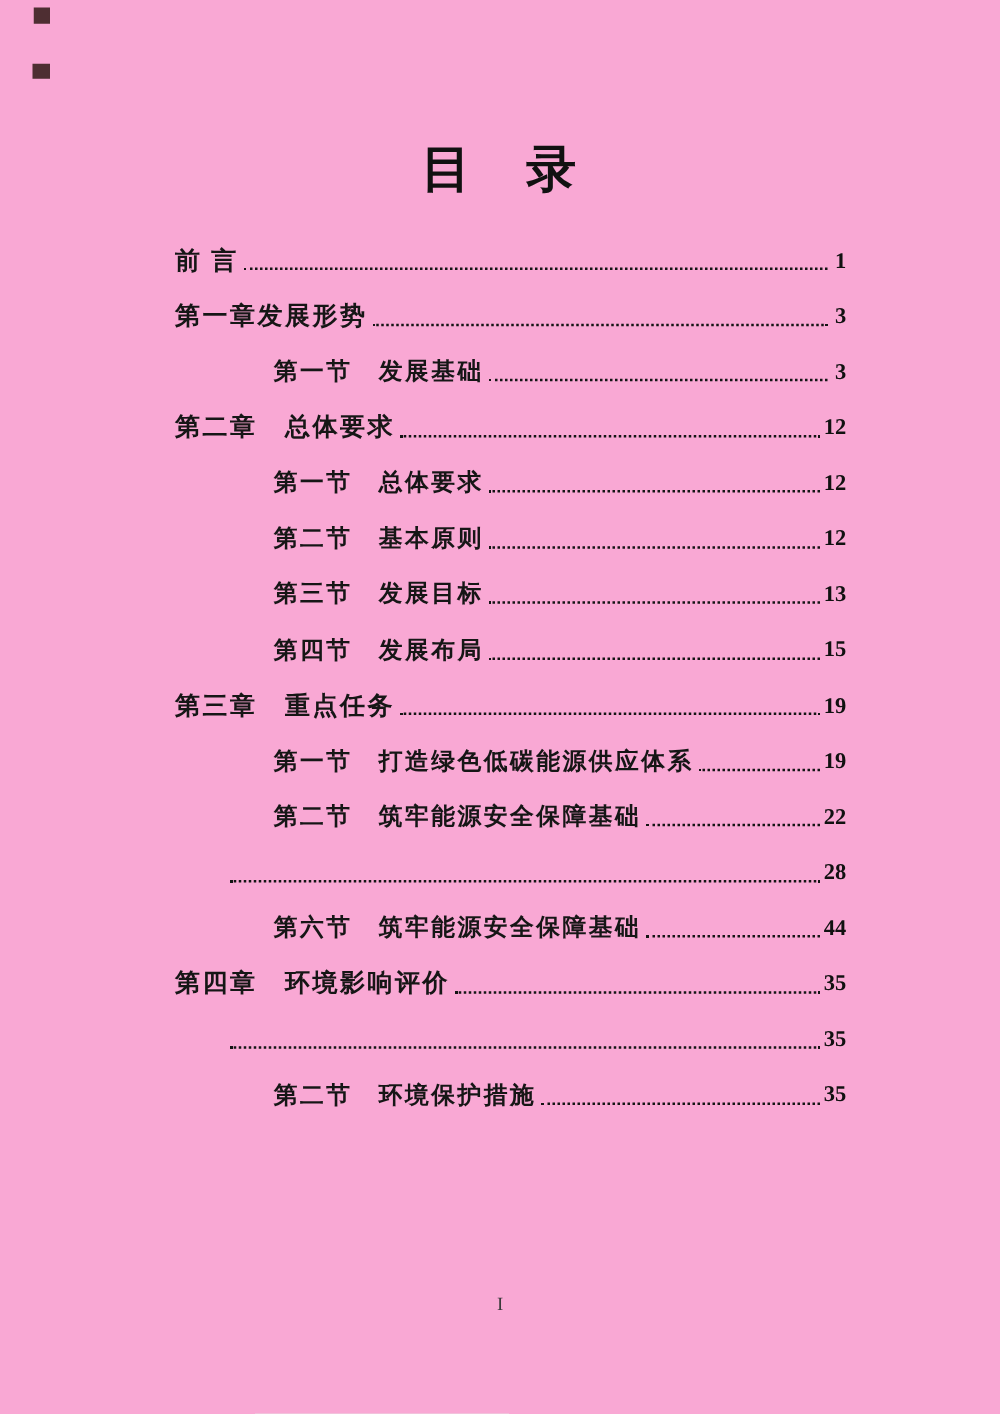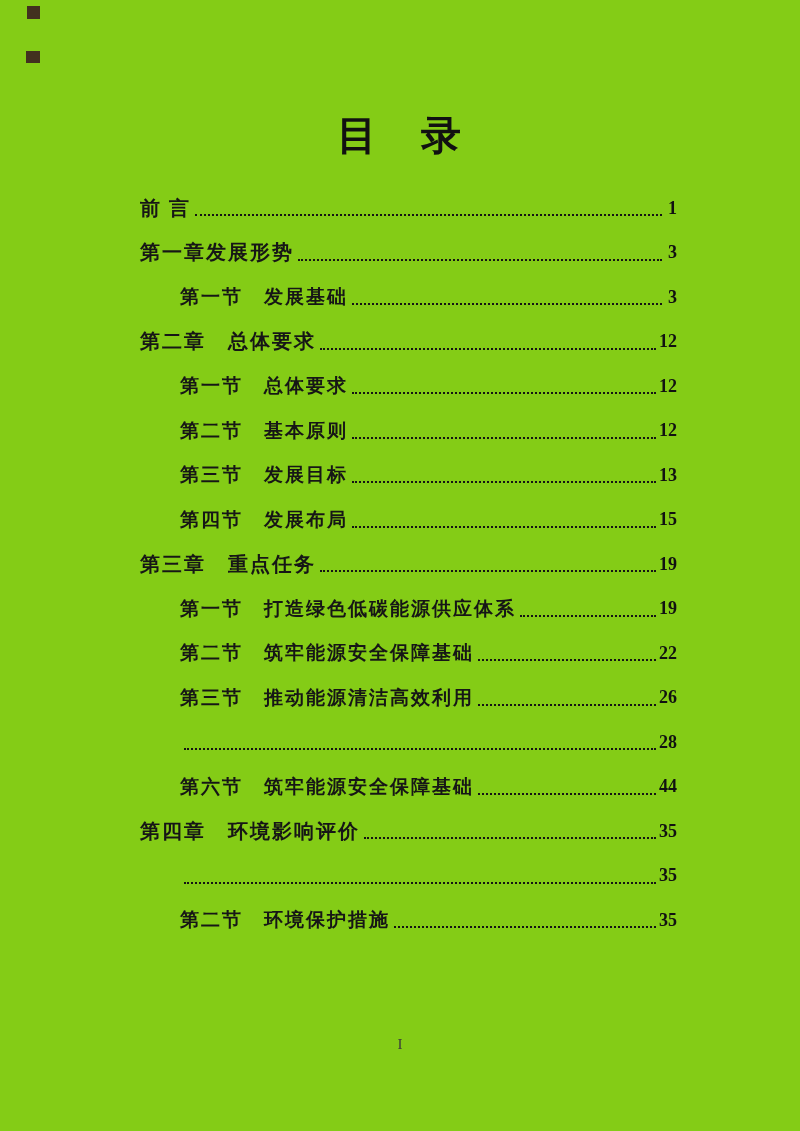--- a/index.html
+++ b/index.html
@@ -6,21 +6,21 @@
     margin: 0;
     padding: 0;
     background: #e8e8e8;
     font-family: "Liberation Serif", "DejaVu Serif", serif;
   }
   .page {
     position: relative;
     width: 800px;
     height: 1131px;
     margin: 0 auto;
-    background: #84cc16;
+    background: #f9a8d4;
     overflow: hidden;
     color: #1a1a1a;
   }
   
   .artifact {
     position: absolute;
     background: #3b2020;
     opacity: 0.9;
   }
   .artifact.a1 { left: 27px; top: 6px;  width: 13px; height: 13px; }
@@ -53,21 +53,21 @@
     justify-content: flex-end;
   }
   .row.section { padding-left: 40px; }
   .label {
     font-weight: bold;
     font-size: 20px;
     letter-spacing: 2px;
     white-space: pre;
     color: #161616;
   }
-  .row.section .label { font-size: 19px; }
+  .row.section .label { font-size: 19px; margin-left: 39px; }
   .leader {
     flex: 1;
     height: 0;
     border-bottom: 2.6px dotted #141414;
     position: relative;
     top: 7px;
     margin: 0 3px 0 4px;
   }
   .pagenum {
     font-weight: bold;
@@ -146,25 +146,20 @@
     <span class="label">第一节　打造绿色低碳能源供应体系</span>
     <span class="leader"></span>
     <span class="pagenum">19</span>
   </div>
       <div class="row section">
     <span class="label">第二节　筑牢能源安全保障基础</span>
     <span class="leader"></span>
     <span class="pagenum">22</span>
   </div>
       <div class="row section">
-    <span class="label">第三节　推动能源清洁高效利用</span>
-    <span class="leader"></span>
-    <span class="pagenum">26</span>
-  </div>
-      <div class="row section">
     <span class="leader"></span>
     <span class="pagenum">28</span>
   </div>
       <div class="row section">
     <span class="label">第六节　筑牢能源安全保障基础</span>
     <span class="leader"></span>
     <span class="pagenum">44</span>
   </div>
       <div class="row chapter">
     <span class="label">第四章　环境影响评价</span>

